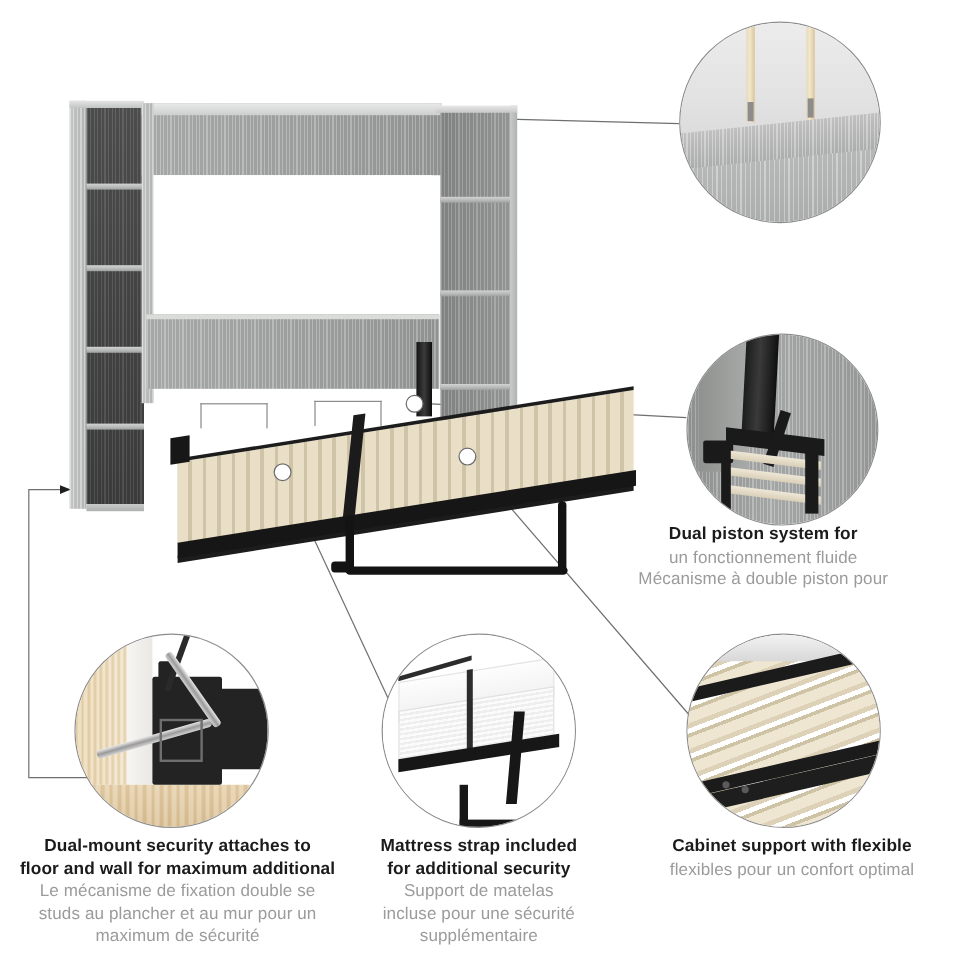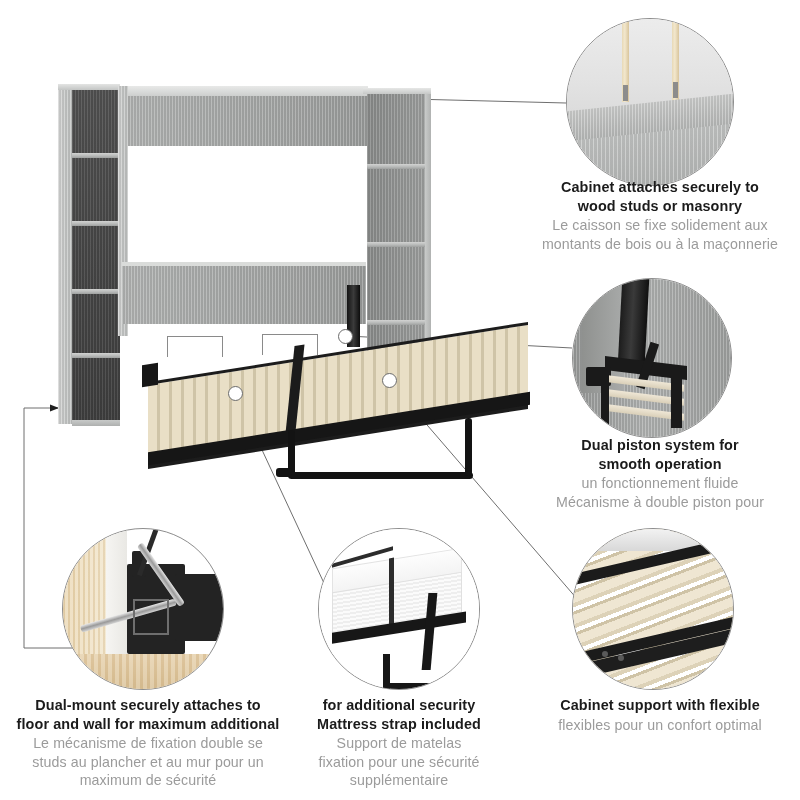--- a/index.html
+++ b/index.html
@@ -271,62 +271,51 @@
       <div class="c5-slats"></div>
       <div class="c5-top"></div>
       <div class="c5-bar" style="left:-8%;top:16%;width:120%;"></div>
       <div class="c5-bar" style="left:-8%;top:66%;width:120%;"></div>
       <div class="c5-rail" style="left:-5%;top:74%;width:112%;height:14px;transform:rotate(-13deg);"></div>
       <div style="position:absolute;left:18%;top:76%;width:6px;height:6px;border-radius:50%;background:#5a5a5a;"></div>
       <div style="position:absolute;left:28%;top:79%;width:6px;height:6px;border-radius:50%;background:#5a5a5a;"></div>
     </div>
   </div>
 
-  <div class="caption" style="left:520px;top:178px;width:280px;">
-    <div class="cap-en">
-      <div>Cabinet attaches securely to</div>
-      <div>wood studs or masonry</div>
-    </div>
-    <div class="cap-fr">
-      <div>Le caisson se fixe solidement aux</div>
-      <div>montants de bois ou à la maçonnerie</div>
-    </div>
-  </div>
-
-  <div class="caption" style="left:520px;top:436px;width:280px;">
+
+  <div class="caption" style="left:496px;top:436px;width:280px;">
     <div class="cap-en">
       <div>Dual piston system for</div>
-      <div>smooth operation</div>
     </div>
     <div class="cap-fr">
       <div>un fonctionnement fluide</div>
       <div>Mécanisme à double piston pour</div>
     </div>
   </div>
 
   <div class="caption" style="left:6px;top:696px;width:284px;">
     <div class="cap-en">
-      <div>Dual-mount securely attaches to</div>
+      <div>Dual-mount security attaches to</div>
       <div>floor and wall for maximum additional</div>
     </div>
     <div class="cap-fr">
       <div>Le mécanisme de fixation double se</div>
       <div>studs au plancher et au mur pour un</div>
       <div>maximum de sécurité</div>
     </div>
   </div>
 
   <div class="caption" style="left:288px;top:696px;width:222px;">
     <div class="cap-en">
+      <div>Mattress strap included</div>
       <div>for additional security</div>
-      <div>Mattress strap included</div>
     </div>
     <div class="cap-fr">
       <div>Support de matelas</div>
-      <div>fixation pour une sécurité</div>
+      <div>incluse pour une sécurité</div>
       <div>supplémentaire</div>
     </div>
   </div>
 
   <div class="caption" style="left:524px;top:696px;width:272px;">
     <div class="cap-en">
       <div>Cabinet support with flexible</div>
     </div>
     <div class="cap-fr">
       <div>flexibles pour un confort optimal</div>

